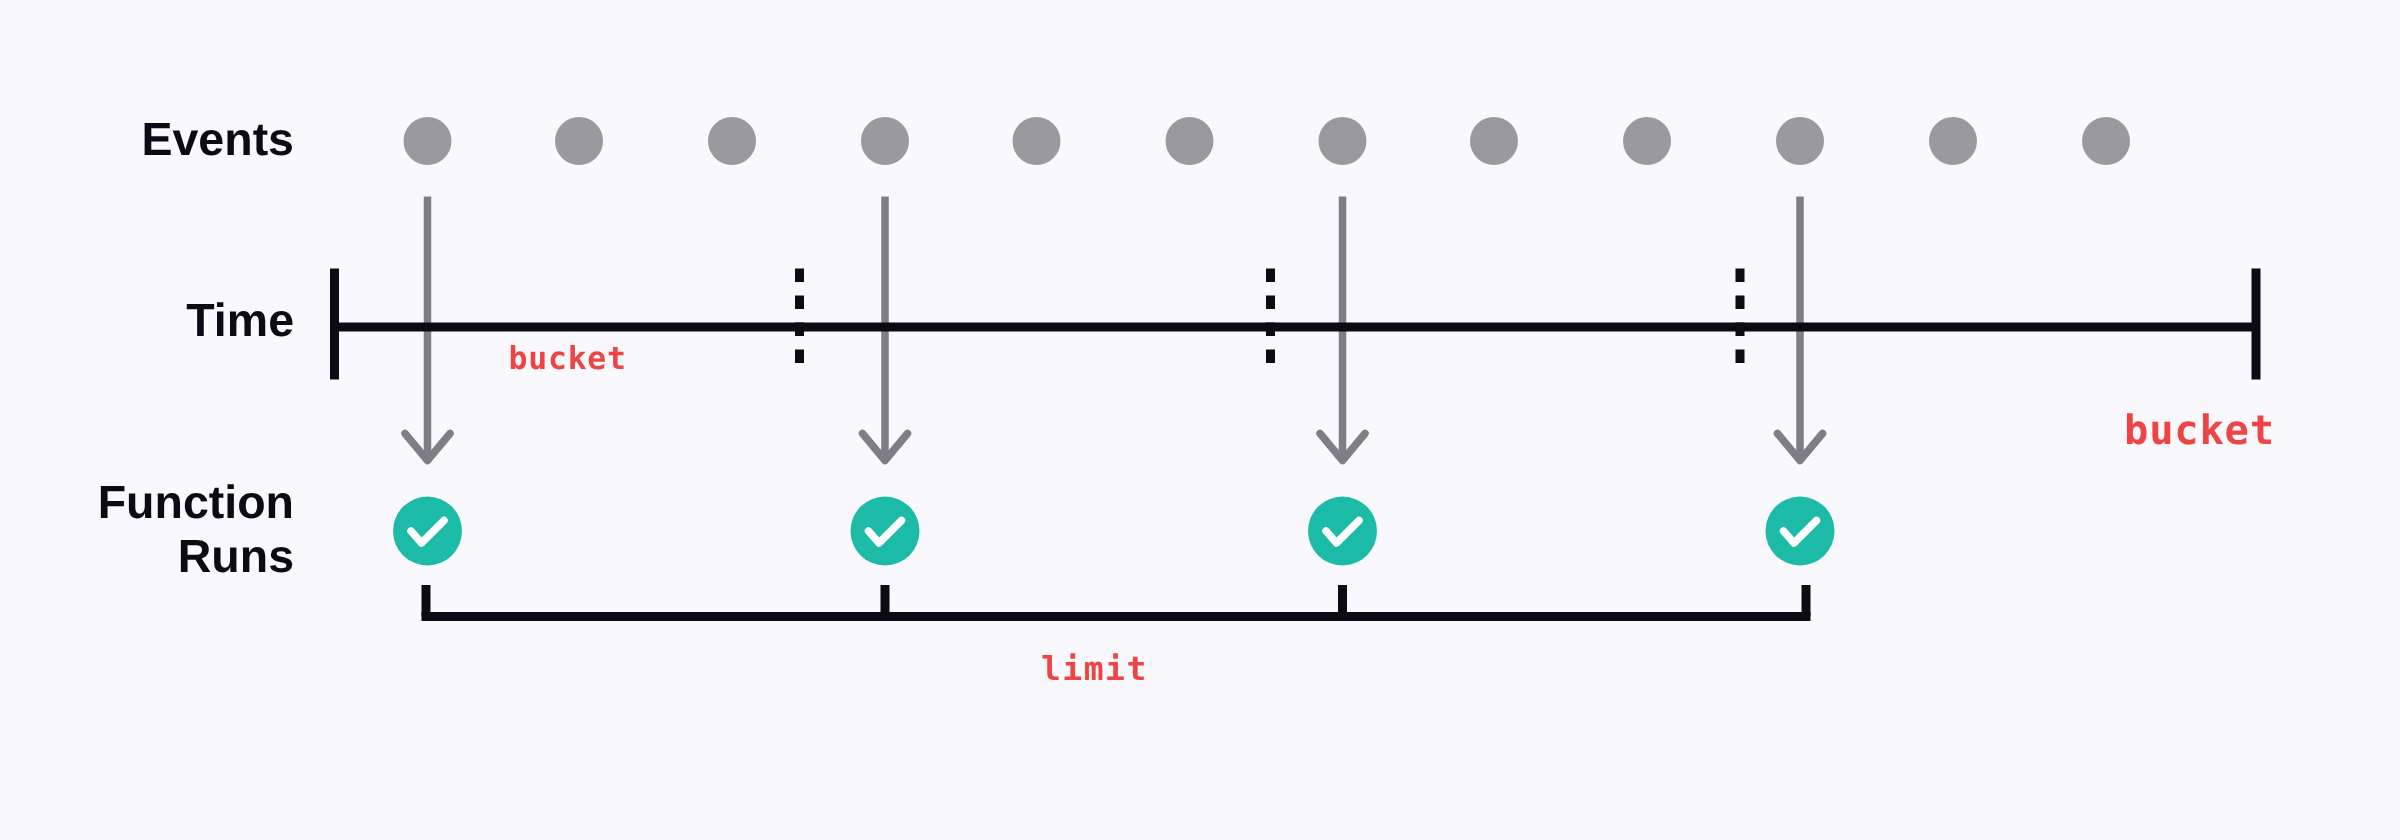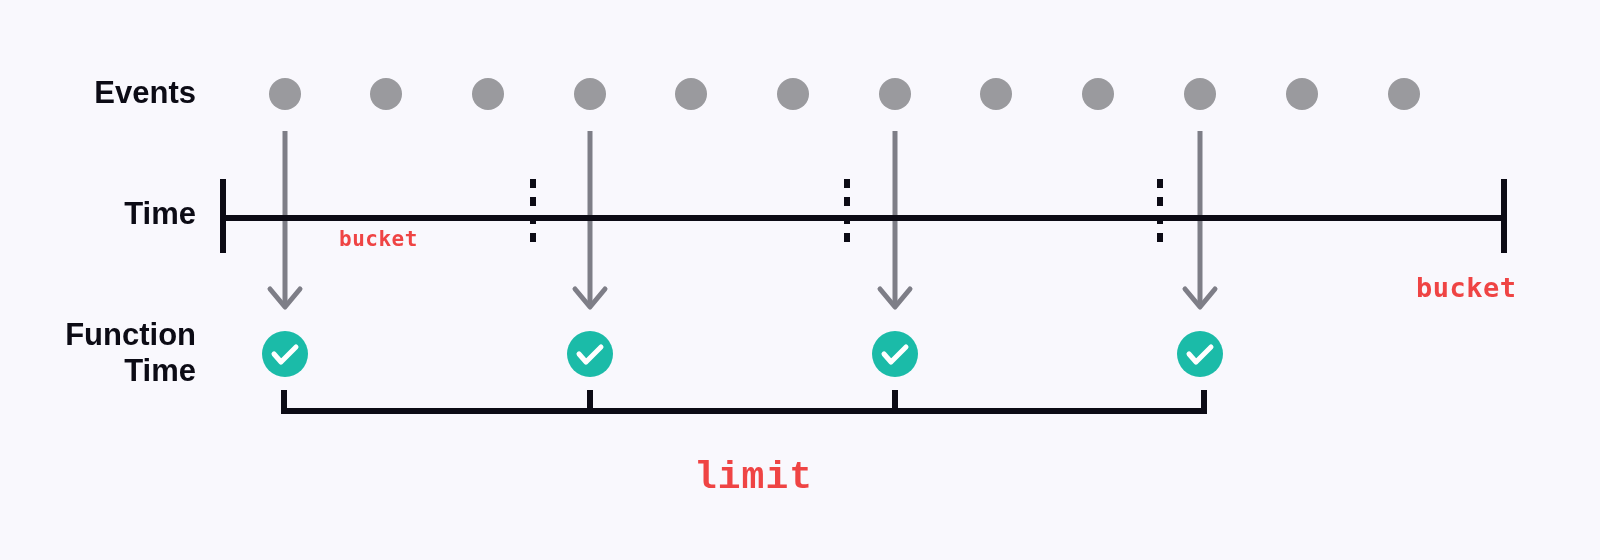--- a/index.html
+++ b/index.html
@@ -65,24 +65,23 @@
     letter-spacing: 0.5px;
   }
   #label-period {
     left: 1416px;
     top: 272px;
     font-size: 27px;
     letter-spacing: 0.5px;
   }
   #label-limit {
     left: 694px;
-    top: 456px;
-    font-size: 38px;
+    top: 434px;
+    font-size: 22px;
     letter-spacing: 1px;
-    font-family: Liberation Mono, monospace;
   }
 </style>
 </head>
 <body>
 
 <div id="diagram-root">
 
   <svg class="canvas" viewBox="0 0 1600 560" xmlns="http://www.w3.org/2000/svg">
 
     <g>
@@ -157,21 +156,21 @@
       <line x1="895" y1="390" x2="895" y2="411"></line>
       <line x1="1204" y1="390" x2="1204" y2="411"></line>
     </g>
   </svg>
 
   <div class="row-label" id="label-events">Events</div>
 
   <div class="row-label" id="label-time">Time</div>
 
   <div class="row-label" id="label-function-runs">Function
-Time</div>
+Runs</div>
 
   <div class="mono-label" id="label-bucket">bucket</div>
 
   <div class="mono-label" id="label-period">bucket</div>
 
   <div class="mono-label" id="label-limit">limit</div>
 
 </div>
 
 </body></html>

